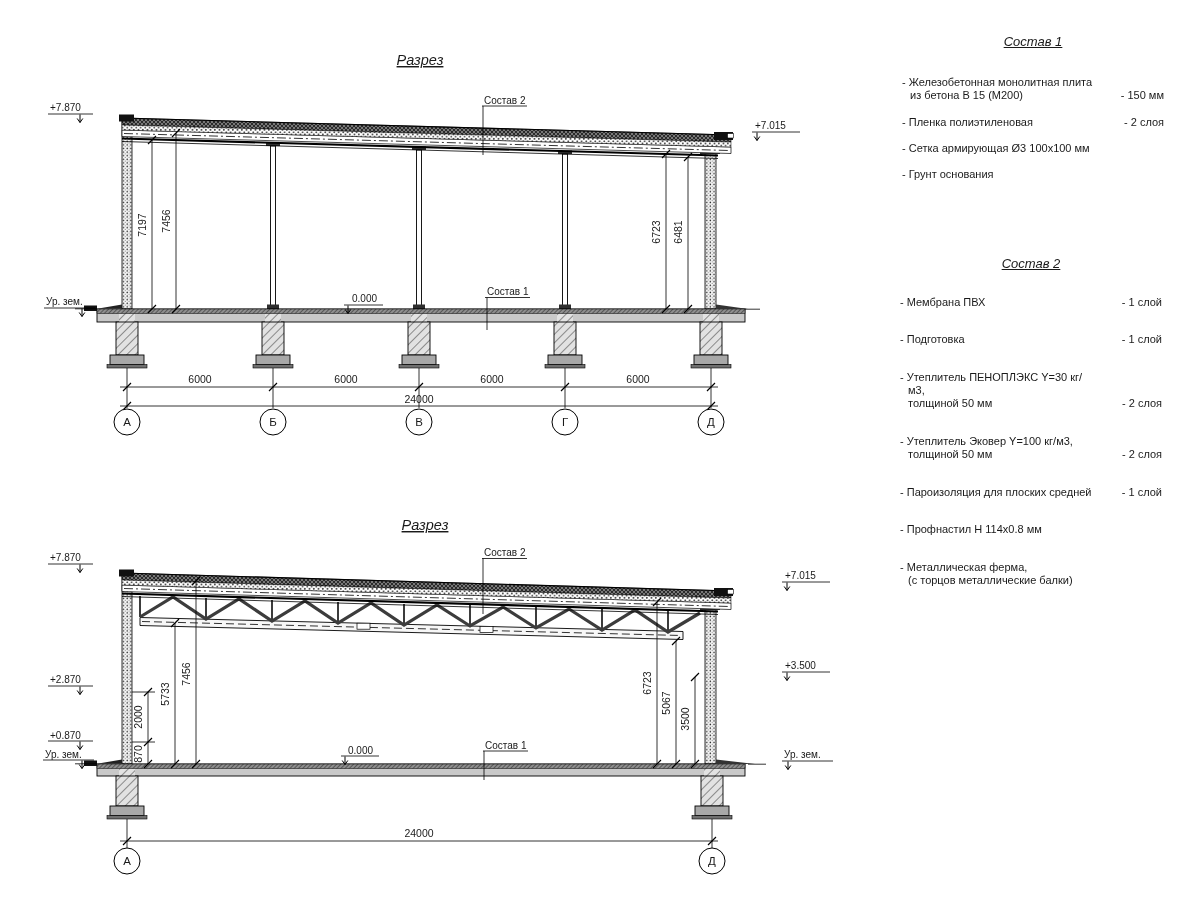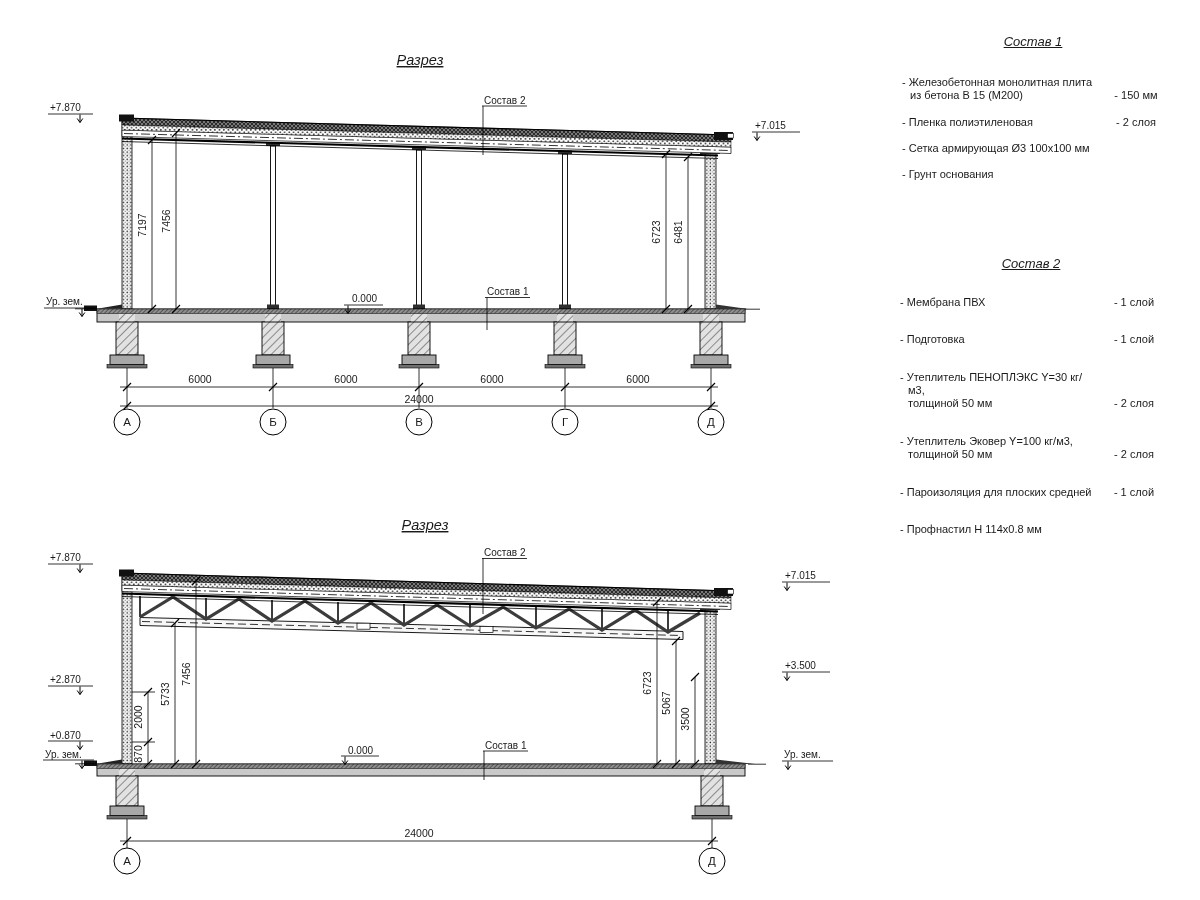--- a/index.html
+++ b/index.html
@@ -25,21 +25,21 @@
   
   .spec{position:absolute;width:262px;font-size:11px;line-height:1.22;}
   #spec1{left:902px;top:34px;}
   #spec2{left:900px;top:256px;}
   .spec-title{text-align:center;font-style:italic;font-size:13px;
               text-decoration:underline;margin-bottom:26px;}
   #spec2 .spec-title{margin-bottom:20px;}
   .spec-row{display:flex;align-items:flex-end;margin-bottom:13px;gap:8px;}
   #spec2 .spec-row{margin-bottom:8px;margin-top:24px;}
   .spec-name{flex:1;white-space:pre-line;padding-left:8px;text-indent:-8px;}
-  .spec-val{width:56px;white-space:nowrap;text-align:center;}
+  .spec-val{width:56px;white-space:nowrap;text-align:right;}
 </style>
 </head>
 <body>
 
 <div id="canvas-wrap">
 <svg width="880" height="900" viewBox="0 0 880 900">
   <defs>
     <pattern id="crossh" width="4" height="4" patternUnits="userSpaceOnUse">
       <rect width="4" height="4" fill="#2b2b2b"></rect>
       <path d="M0 4L4 0M0 0L4 4" stroke="#9a9a9a" stroke-width="0.7"></path>
@@ -373,13 +373,18 @@
     <div class="spec-val">- 2 слоя</div>
   </div>
   <div class="spec-row">
     <div class="spec-name">- Пароизоляция для плоских средней</div>
     <div class="spec-val">- 1 слой</div>
   </div>
   <div class="spec-row">
     <div class="spec-name">- Профнастил Н 114х0.8 мм</div>
     <div class="spec-val"></div>
   </div>
+  <div class="spec-row">
+    <div class="spec-name">- Металлическая ферма,
+(с торцов металлические балки)</div>
+    <div class="spec-val"></div>
+  </div>
 </div>
 
 </body></html>

